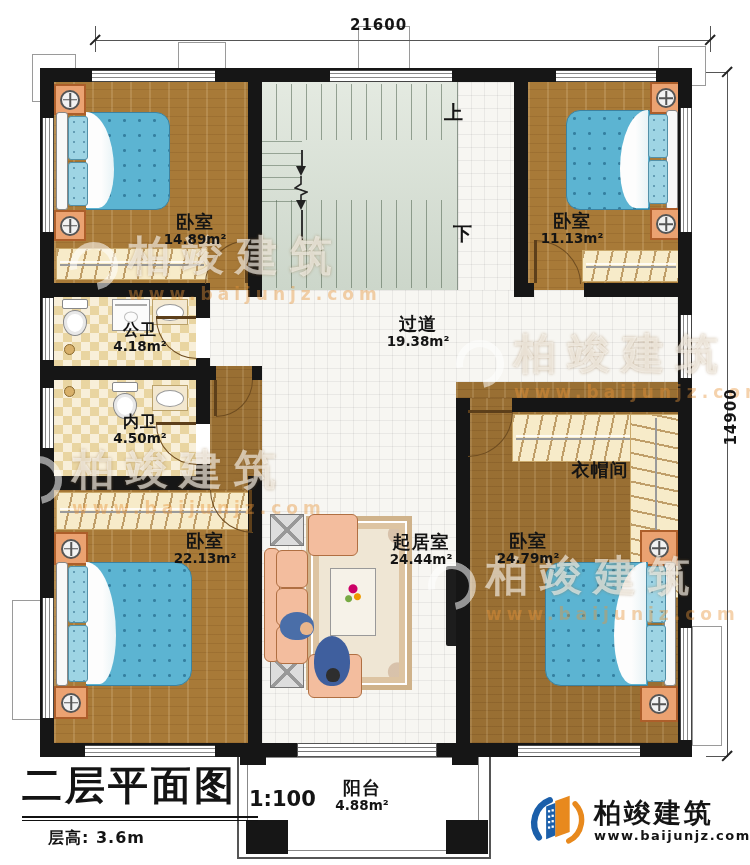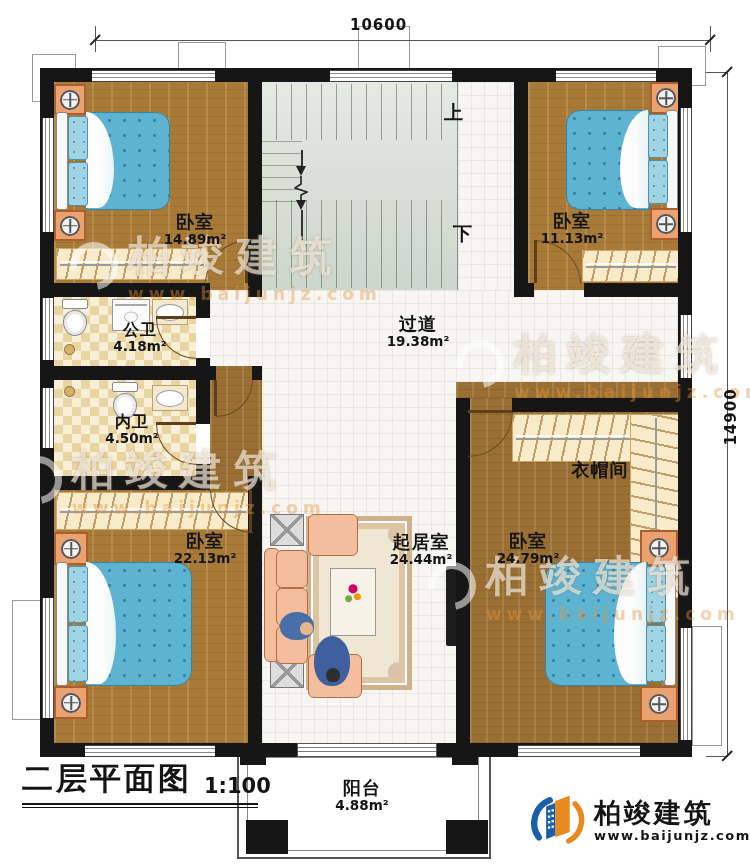--- a/index.html
+++ b/index.html
@@ -91,21 +91,21 @@
   .thin{position:absolute;background:#333;z-index:38;}
   .dimline{position:absolute;background:#555;z-index:60;}
   .dimtick{position:absolute;width:14px;height:1.6px;background:#222;z-index:61;}
   .dimtext{position:absolute;font-size:15px;font-weight:bold;z-index:61;letter-spacing:1px;}
   .wm{position:absolute;z-index:45;pointer-events:none;display:flex;align-items:center;gap:10px;}
   .wm .swoosh{width:34px;height:34px;border:7px solid rgba(255,255,255,.55);border-bottom-color:transparent;border-radius:50%;transform:rotate(35deg);flex:none;}
   .wm .t1{font-size:42px;font-weight:bold;letter-spacing:12px;color:rgba(255,253,248,.6);text-shadow:0 0 3px rgba(140,100,50,.45);}
   .wm .t2{font-size:17px;font-weight:bold;letter-spacing:5px;color:rgba(232,148,58,.42);}
   .titleblock{position:absolute;left:22px;top:758px;z-index:70;}
   .tb-row1{display:flex;align-items:flex-end;gap:12px;}
-  .tb-title{font-size:31px;font-weight:bold;letter-spacing:3px;}
+  .tb-title{font-size:40px;font-weight:bold;letter-spacing:3px;}
   .tb-scale{font-size:21px;font-weight:bold;padding-bottom:2px;}
   .tb-ul{width:236px;border-top:2.5px solid #111;margin-top:3px;}
   .tb-ul2{width:236px;border-top:1.5px solid #111;margin-top:2px;}
   .tb-line{font-size:16px;font-weight:bold;margin:7px 0 0 26px;letter-spacing:1px;}
   .logo{position:absolute;left:528px;top:792px;display:flex;align-items:center;gap:8px;z-index:70;}
   .logo-txt .b1{font-size:27px;font-weight:900;letter-spacing:3px;line-height:1.05;}
   .logo-txt .b2{font-size:13px;font-weight:bold;letter-spacing:1.5px;}
 </style>
 </head>
 <body>
@@ -304,21 +304,21 @@
     <span class="ar">11.13m²</span>
   </div>
   <div class="room-label sm" style="left:140px;top:338px">
     <span class="nm">公卫</span>
     <span class="ar">4.18m²</span>
   </div>
   <div class="room-label" style="left:418px;top:332px">
     <span class="nm">过道</span>
     <span class="ar">19.38m²</span>
   </div>
-  <div class="room-label sm" style="left:132px;top:430px">
+  <div class="room-label sm" style="left:140px;top:430px">
     <span class="nm">内卫</span>
     <span class="ar">4.50m²</span>
   </div>
   <div class="room-label" style="left:600px;top:470px">
     <span class="nm">衣帽间</span>
   </div>
   <div class="room-label" style="left:205px;top:549px">
     <span class="nm">卧室</span>
     <span class="ar">22.13m²</span>
   </div>
@@ -362,35 +362,37 @@
         <div class="t1">柏竣建筑</div>
          <div class="t2">www.baijunjz.com</div>
       </div>
   </div>
 
   <div class="dimline" style="left:95px;top:40px;width:615px;height:1.2px"></div>
   <div class="dimline" style="left:95px;top:26px;width:1px;height:26px"></div>
   <div class="dimline" style="left:710px;top:26px;width:1px;height:26px"></div>
   <div class="dimtick" style="left:88px;top:39px;transform:rotate(-45deg)"></div>
   <div class="dimtick" style="left:703px;top:39px;transform:rotate(-45deg)"></div>
-  <div class="dimtext" style="left:350px;top:16px">10600</div>
+  <div class="dimtext" style="left:350px;top:16px">21600</div>
   <div class="dimline" style="left:727px;top:72px;width:1.2px;height:685px"></div>
   <div class="dimline" style="left:706px;top:72px;width:22px;height:1px"></div>
   <div class="dimline" style="left:706px;top:756px;width:22px;height:1px"></div>
   <div class="dimtick" style="left:720px;top:71px;transform:rotate(-45deg)"></div>
   <div class="dimtick" style="left:720px;top:755px;transform:rotate(-45deg)"></div>
   <div class="dimtext" style="left:702px;top:408px;transform:rotate(-90deg);transform-origin:center">14900</div>
 
   <div class="titleblock">
     <div class="tb-row1">
       <span class="tb-title">二层平面图</span>
       <span class="tb-scale">1:100</span>
     </div>
     <div class="tb-ul"></div>
     <div class="tb-ul2"></div>
+    <div class="tb-line"><span>层高:</span>
+      <span>3.6m</span></div>
   </div>
 
   <div class="logo">
     <svg width="58" height="58" viewBox="0 0 64 64">
       <path d="M12 50 A 27 27 0 0 1 24 9" fill="none" stroke="#1b5faa" stroke-width="7" stroke-linecap="round"></path>
       <path d="M52 13 A 26 26 0 0 1 45 54" fill="none" stroke="#e8891d" stroke-width="6" stroke-linecap="round"></path>
       <polygon points="30,10 46,4 46,44 30,50" fill="#e8891d"></polygon>
       <polygon points="20,16 30,12 30,48 20,52" fill="#1b5faa"></polygon>
       <rect x="22" y="20" width="2.5" height="2.5" fill="#fff"></rect>
         <rect x="26" y="19" width="2.5" height="2.5" fill="#fff"></rect>

